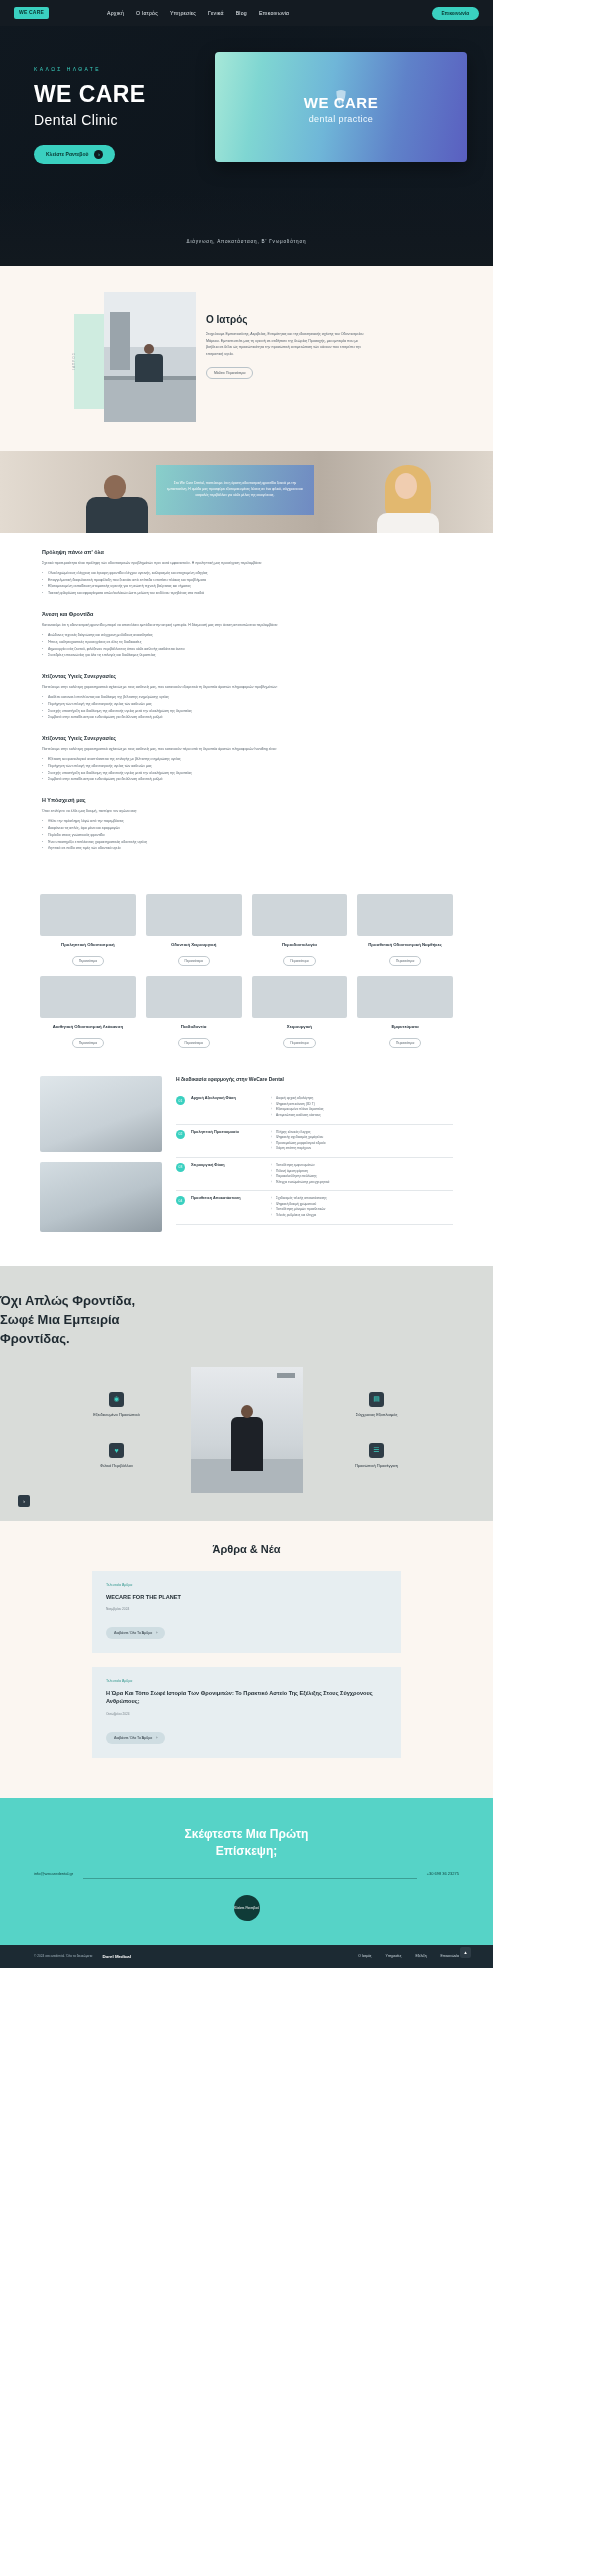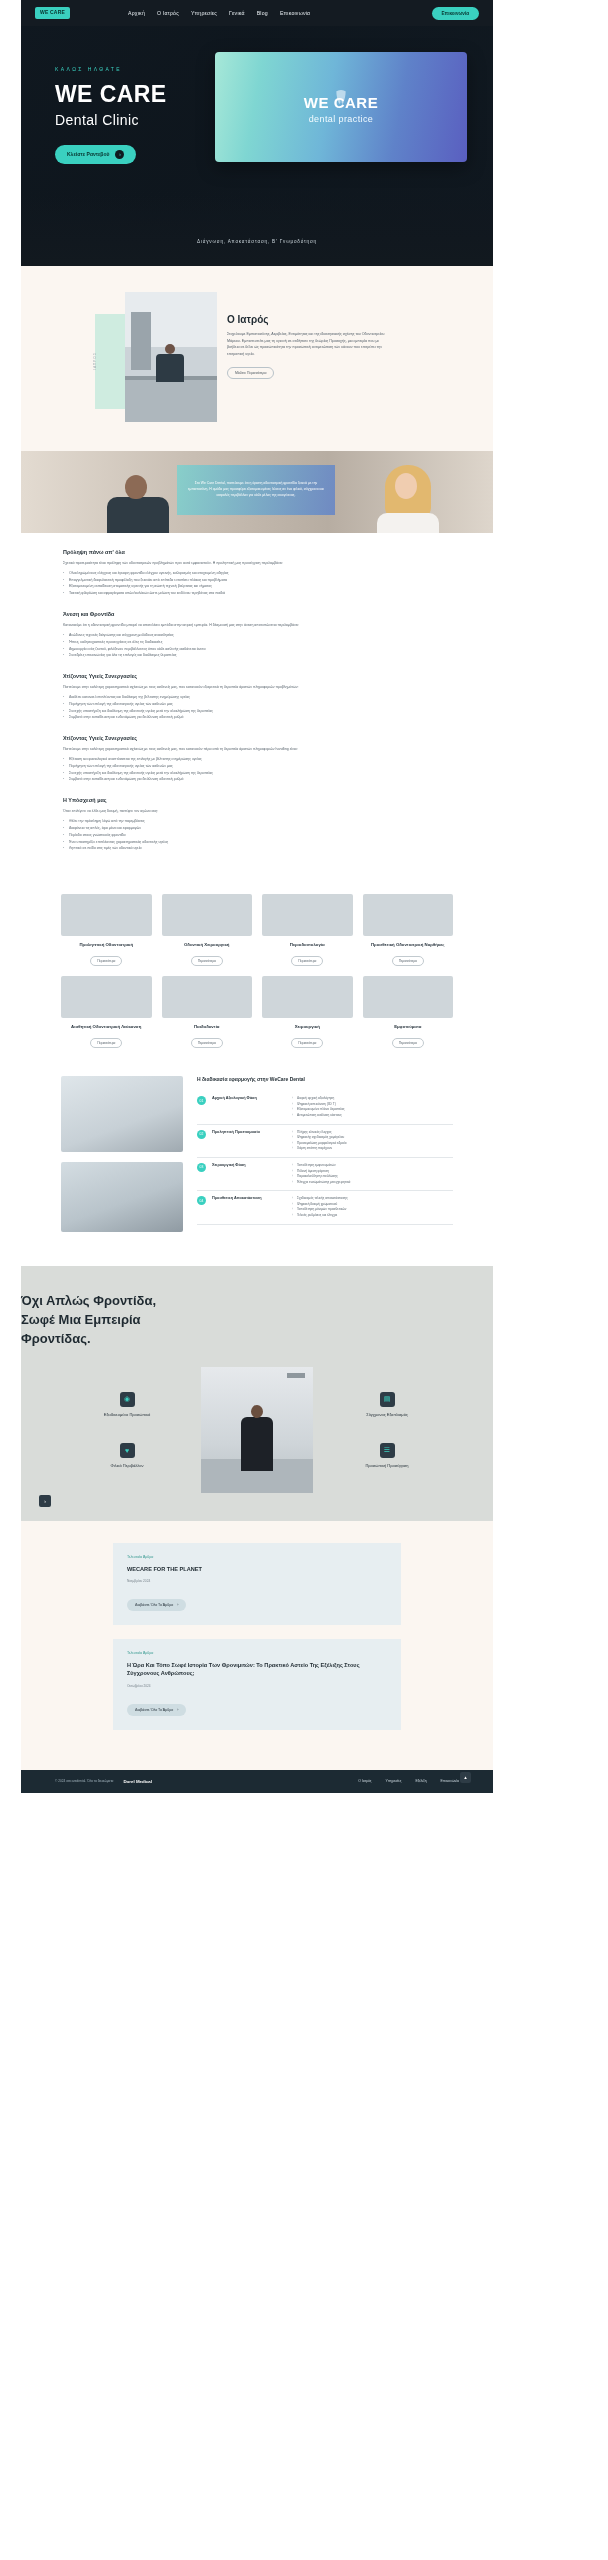--- a/index.html
+++ b/index.html
@@ -4,21 +4,21 @@
 <style>
   * { box-sizing: border-box; margin: 0; padding: 0; }
   html, body { width: 608px; }
   body {
     font-family: "Liberation Sans", sans-serif;
     background: #ffffff;
     color: #2b2b2b;
     width: 608px;
     overflow-x: hidden;
   }
-  .page { width: 493px; position: relative; padding-left: 21px; }
+  .page { width: 493px; position: relative; }
 
   
   .nav {
     background: #141b22;
     height: 26px;
     display: flex;
     align-items: center;
     padding: 0 14px;
     gap: 10px;
   }
@@ -581,20 +581,21 @@
         <div class="exp-item">
           <div class="exp-ico">☰</div>
           <div class="exp-lbl">Προσωπική Προσέγγιση</div>
         </div>
       </div>
     </div>
     <div class="corner-badge">›</div>
   </div>
 
   <div class="blog">
+    <h2>Άρθρα &amp; Νέα</h2>
 
     <div class="post">
       <div class="cat">Τελευταία Άρθρα</div>
       <div class="ttl">WECARE FOR THE PLANET</div>
       <div class="meta">Νοεμβρίου 2024</div>
       <div class="btn">
         <span>Διαβάστε Όλο Το Άρθρο</span>
         <span>›</span>
       </div>
     </div>
@@ -603,20 +604,32 @@
       <div class="cat">Τελευταία Άρθρα</div>
       <div class="ttl">Η Ώρα Και Τόπο Σωφέ Ιστορία Των Φρονιμιτών: Το Πρακτικό Αστείο Της Εξέλιξης Στους Σύγχρονους Ανθρώπους;</div>
       <div class="meta">Οκτωβρίου 2024</div>
       <div class="btn">
         <span>Διαβάστε Όλο Το Άρθρο</span>
         <span>›</span>
       </div>
     </div>
   </div>
 
+  <div class="cta">
+    <h2>
+      <span>Σκέφτεστε Μια Πρώτη</span><br>
+      <span>Επίσκεψη;</span>
+    </h2>
+    <div class="cta-row">
+      <span>info@wecaredental.gr</span>
+      <span class="line"></span>
+      <span>+30 698 36 23275</span>
+    </div>
+    <div class="round">Κλείστε Ραντεβού</div>
+  </div>
 
   <div class="footer">
     <span class="copy">© 2024 wecaredental. Όλα τα δικαιώματα</span>
     <span class="fname">Dorel Medical</span>
     <div class="flinks">
       <span>Ο Ιατρός</span>
       <span>Υπηρεσίες</span>
       <span>Εξέλιξη</span>
       <span>Επικοινωνία</span>
     </div>

